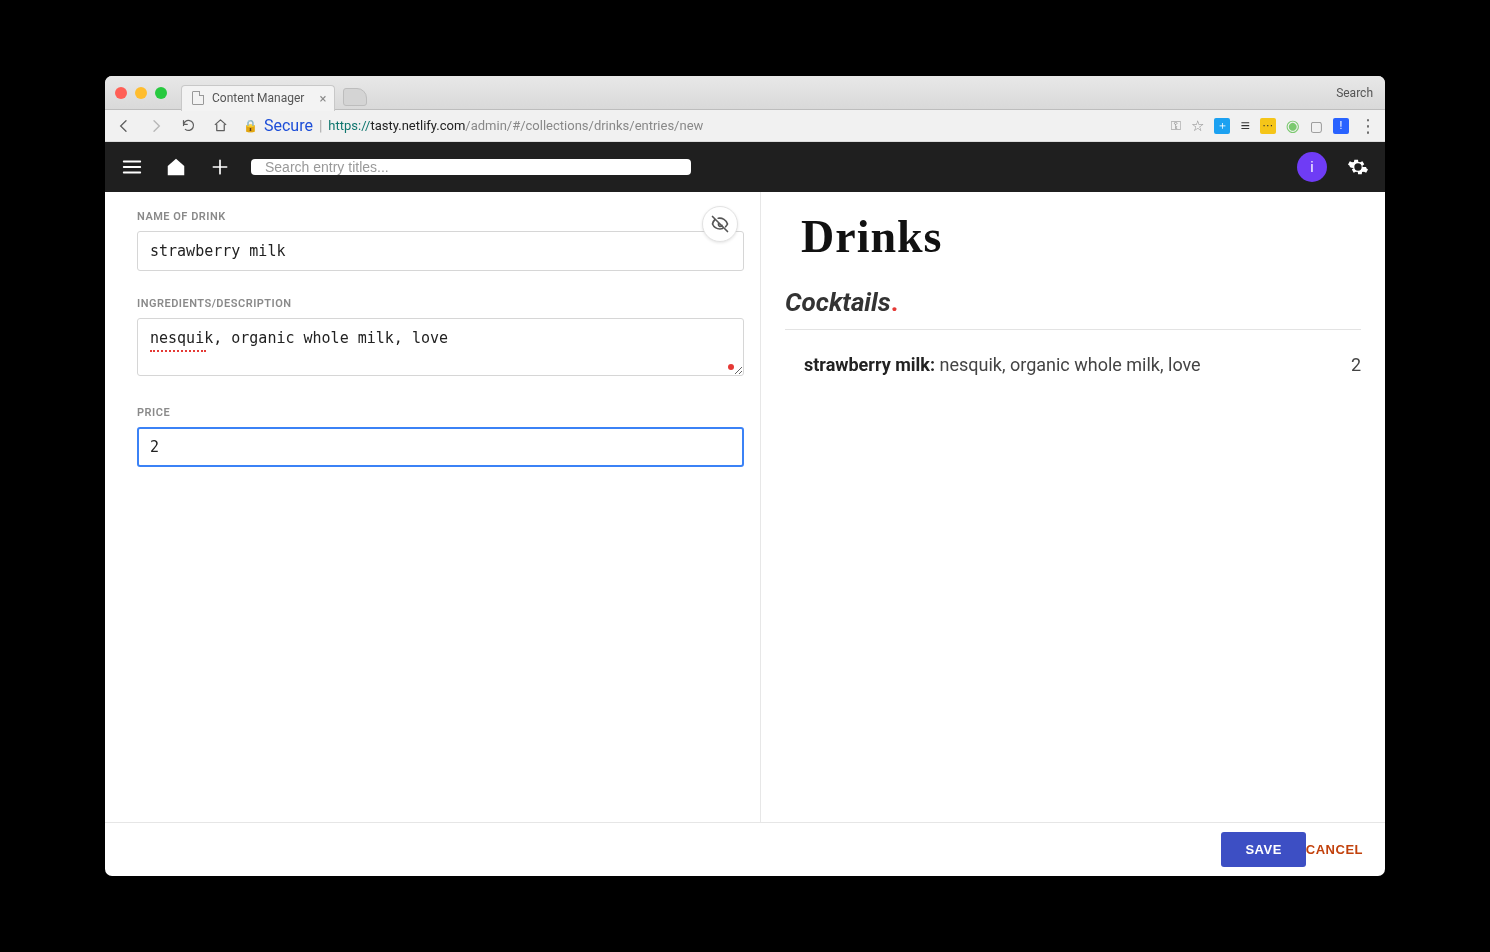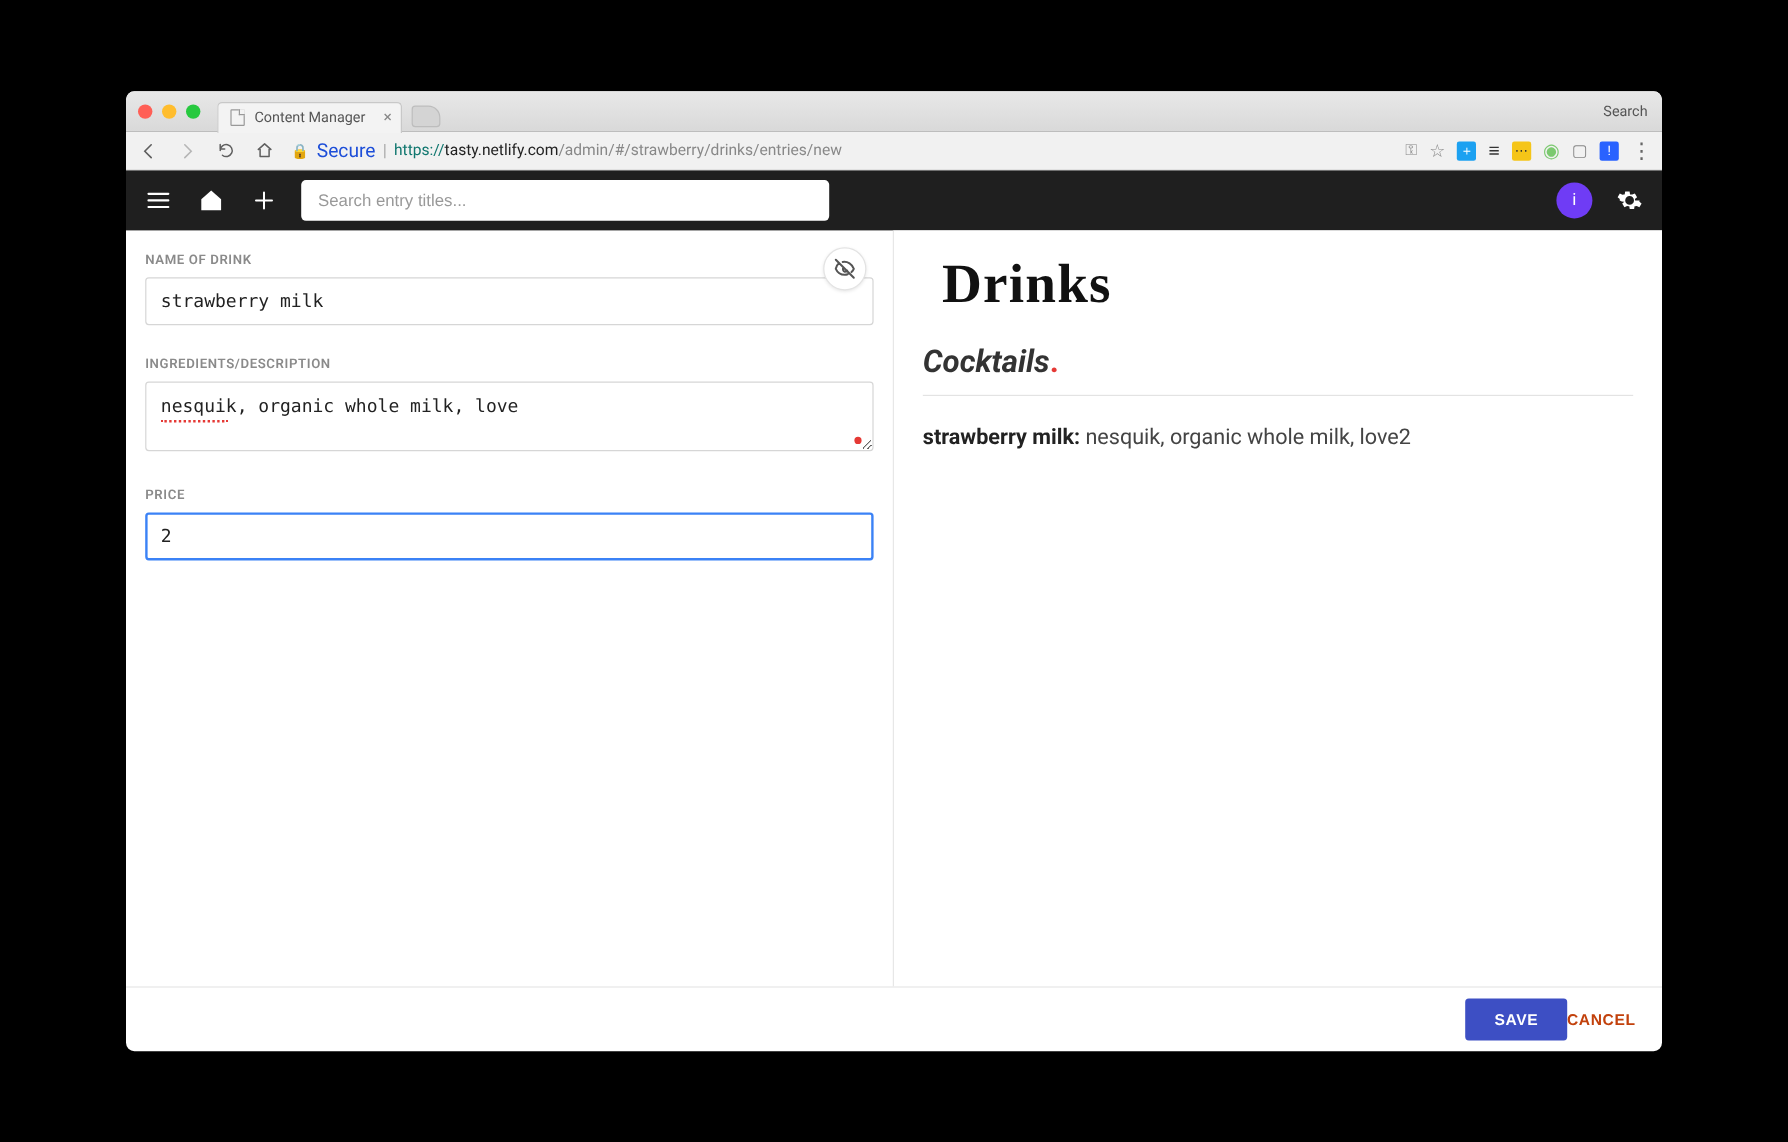--- a/index.html
+++ b/index.html
@@ -80,39 +80,40 @@
   height:50px;
   background:#1f1f1f;
   display:flex; align-items:center;
   padding:0 14px;
   gap:18px;
 }
 .icon-btn{color:#fff;display:flex;align-items:center;justify-content:center;width:26px;height:26px;cursor:pointer;}
 .search-box{
   background:#fff;
   border-radius:4px;
-  height:34px;
+  height:16px;
   width:440px;
   padding:0 14px;
   font-size:14px;
   color:#333;
   border:none;
   outline:none;
 }
 .search-box::placeholder{color:#999;}
 .app-header .grow{flex:1;}
 .avatar{width:30px;height:30px;border-radius:50%;background:#6f3cf5;color:#fff;display:flex;align-items:center;justify-content:center;font-size:14px;}
 
 .content{flex:1;display:flex;min-height:0;}
 .left-pane{
   flex:0 0 50%;
   padding:18px 16px 18px 16px;
   overflow:auto;
   border-right:1px solid #e7e7e7;
   position:relative;
+  margin-left:16px;
 }
 .vis-toggle{
   position:absolute; top:14px; right:22px;
   width:36px;height:36px;border-radius:50%;
   background:#fff;border:1px solid #e3e3e3;
   box-shadow:0 1px 3px rgba(0,0,0,.1);
   display:flex;align-items:center;justify-content:center;
   color:#666;
 }
 .field{margin-bottom:26px;}
@@ -153,21 +154,21 @@
 }
 .preview-sub{
   font-style:italic;
   font-size:26px;
   color:#333;
   margin-bottom:10px;
   font-weight:bold;
 }
 .preview-sub .dot{color:#e53935;font-style:normal;}
 .preview-rule{border:none;border-top:1px solid #e3e3e3;margin:12px 0 24px;}
-.preview-row{display:flex;justify-content:flex-start;font-size:18px;color:#444;}
+.preview-row{display:flex;justify-content:space-between;font-size:18px;color:#444;margin-left:19px;}
 .preview-row .name{font-weight:700;color:#222;}
 
 .footer{
   height:54px;
   border-top:1px solid #e6e6e6;
   display:flex;align-items:center;justify-content:flex-end;
   padding:0 22px;
 }
 .btn-primary{
   background:#3d4fc4;color:#fff;border:none;
@@ -219,21 +220,21 @@
     <div class="nav-btn">
       <svg width="15" height="15" viewBox="0 0 24 24">
           <path d="M3 11l9-8 9 8M6 10v10h12V10" stroke="#5f5f5f" stroke-width="2" fill="none" stroke-linejoin="round"></path>
         </svg>
     </div>
     <div class="spacer">
       <span class="lock">🔒</span>
       <span class="secure-label">Secure</span>
       <span class="url-sep">|</span>
       <span class="url-text">
-        <span style="color:#0f766e">https://</span><span class="url-host">tasty.netlify.com</span><span style="color:#888">/admin/#/strawberry/drinks/entries/new</span>
+        <span style="color:#0f766e">https://</span><span class="url-host">tasty.netlify.com</span><span style="color:#888">/admin/#/collections/drinks/entries/new</span>
       </span>
     </div>
     <div class="ext-icons">
       <span style="color:#888;font-size:13px;">⚿</span>
       <span style="color:#888;font-size:15px;">☆</span>
       <div class="ext-icon" style="background:#1ca1f1;">＋</div>
       <span style="color:#333;font-size:16px;">≡</span>
       <div class="ext-icon" style="background:#f5c518;color:#333;">⋯</div>
       <span style="color:#7bc96f;font-size:16px;">◉</span>
       <span style="color:#888;font-size:14px;">▢</span>

